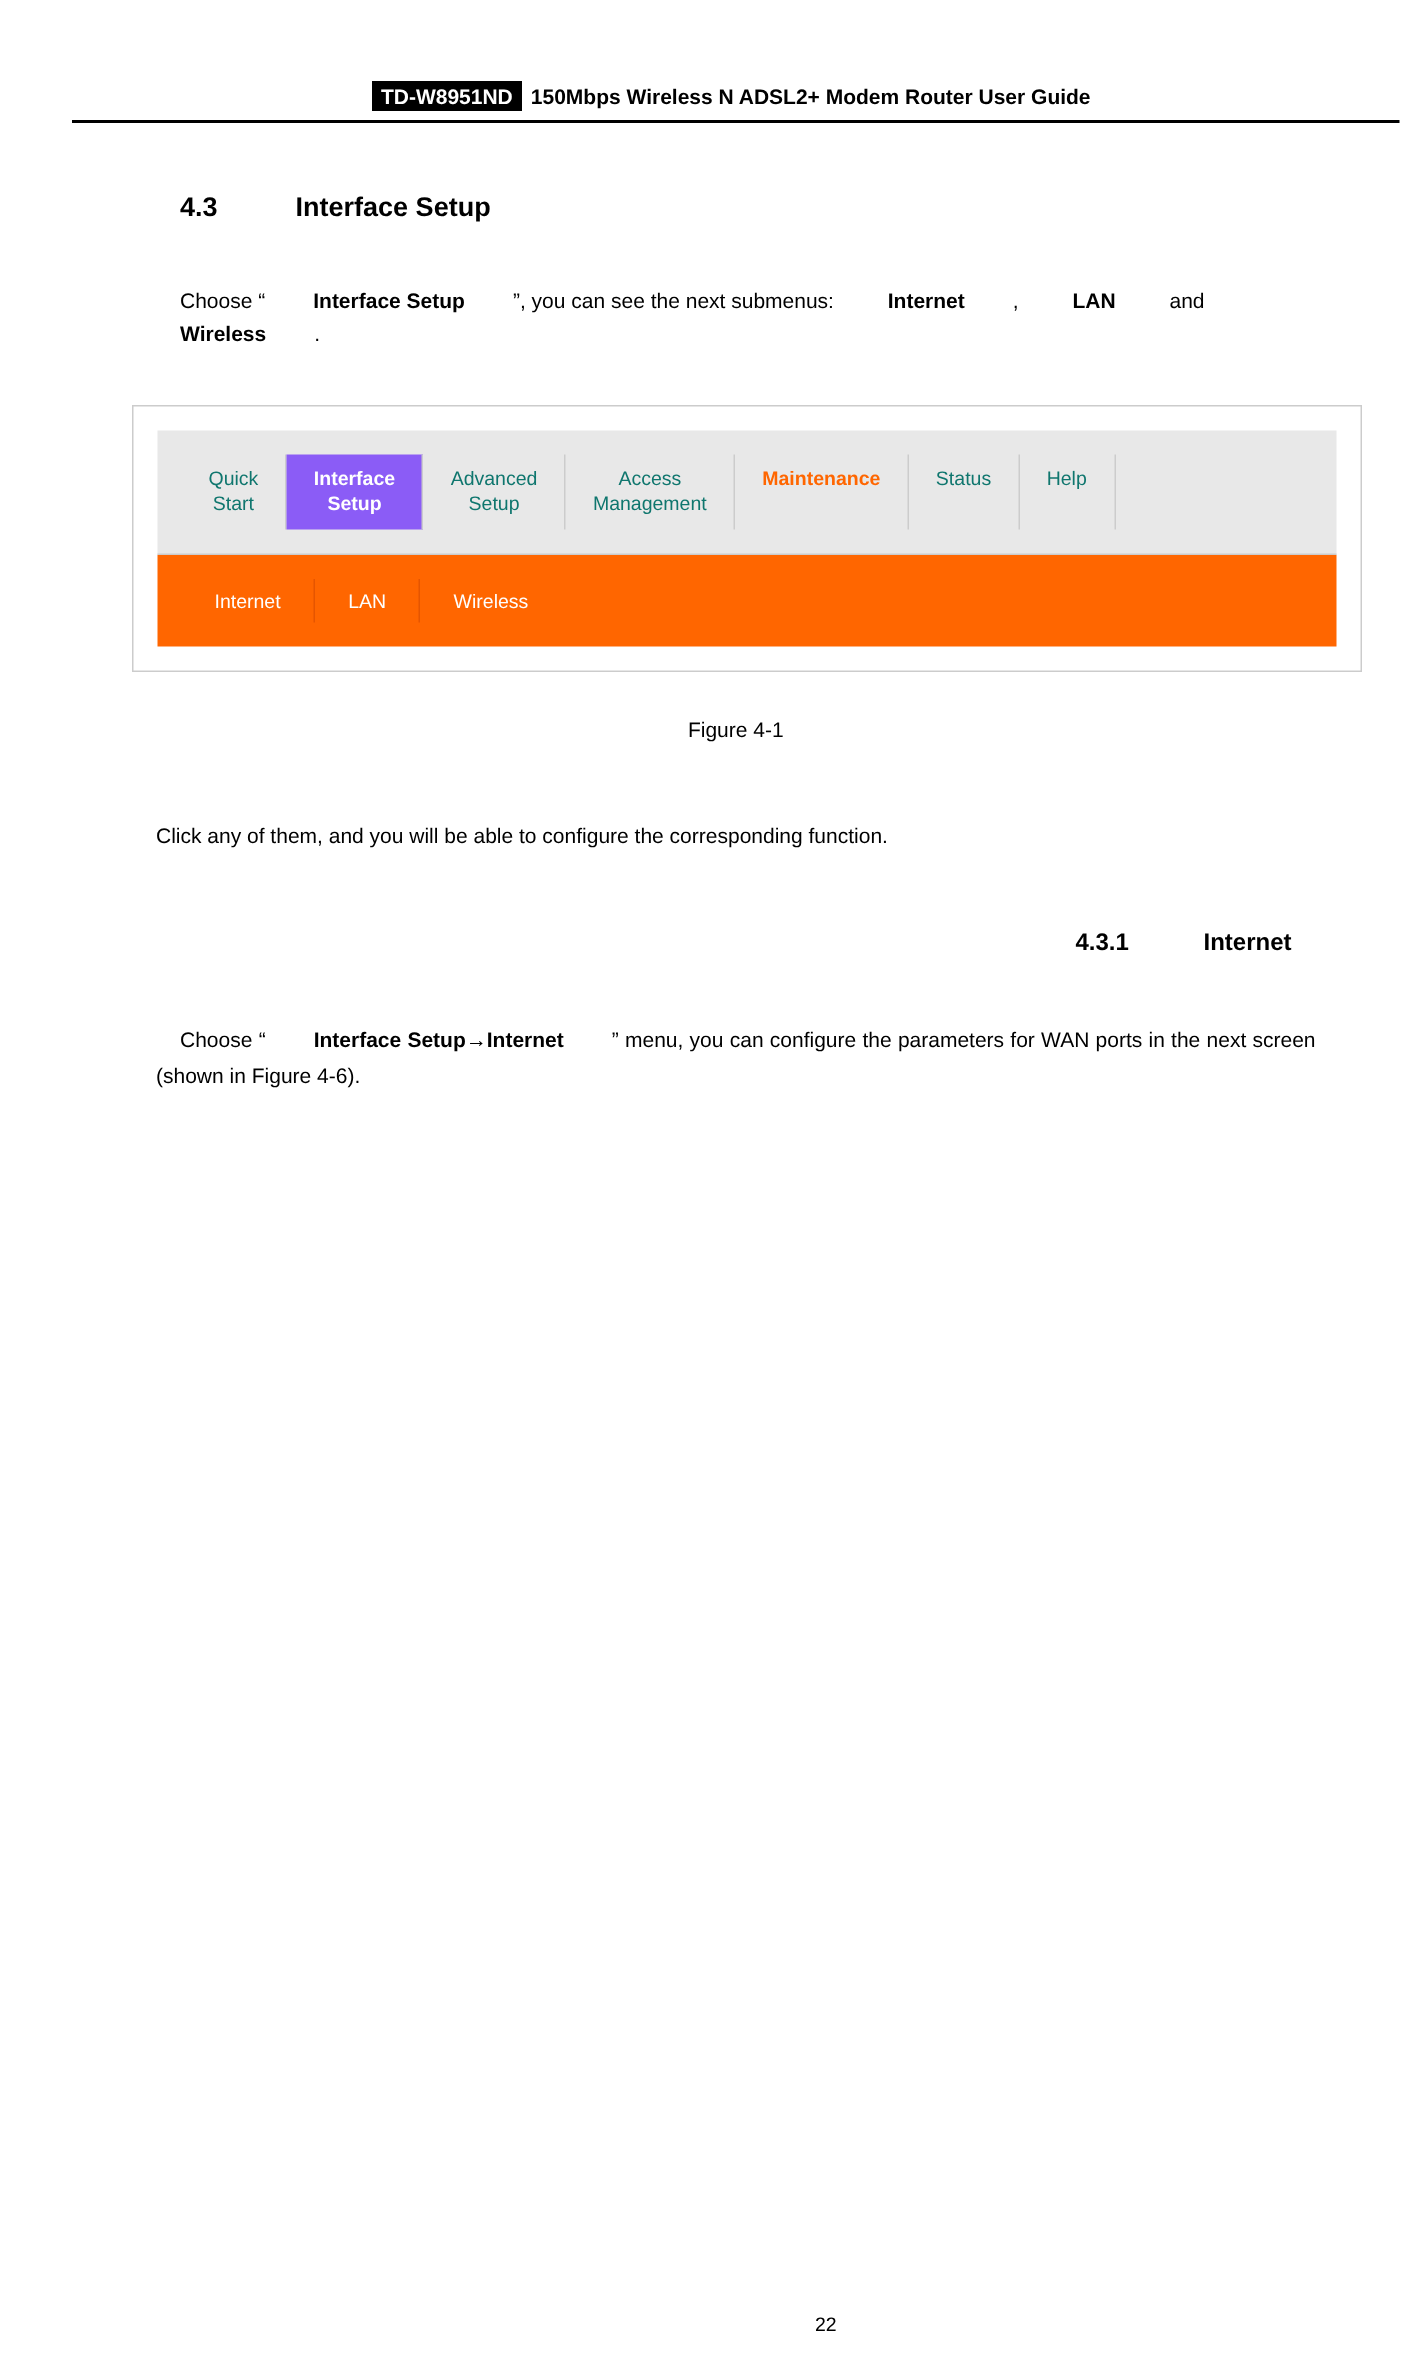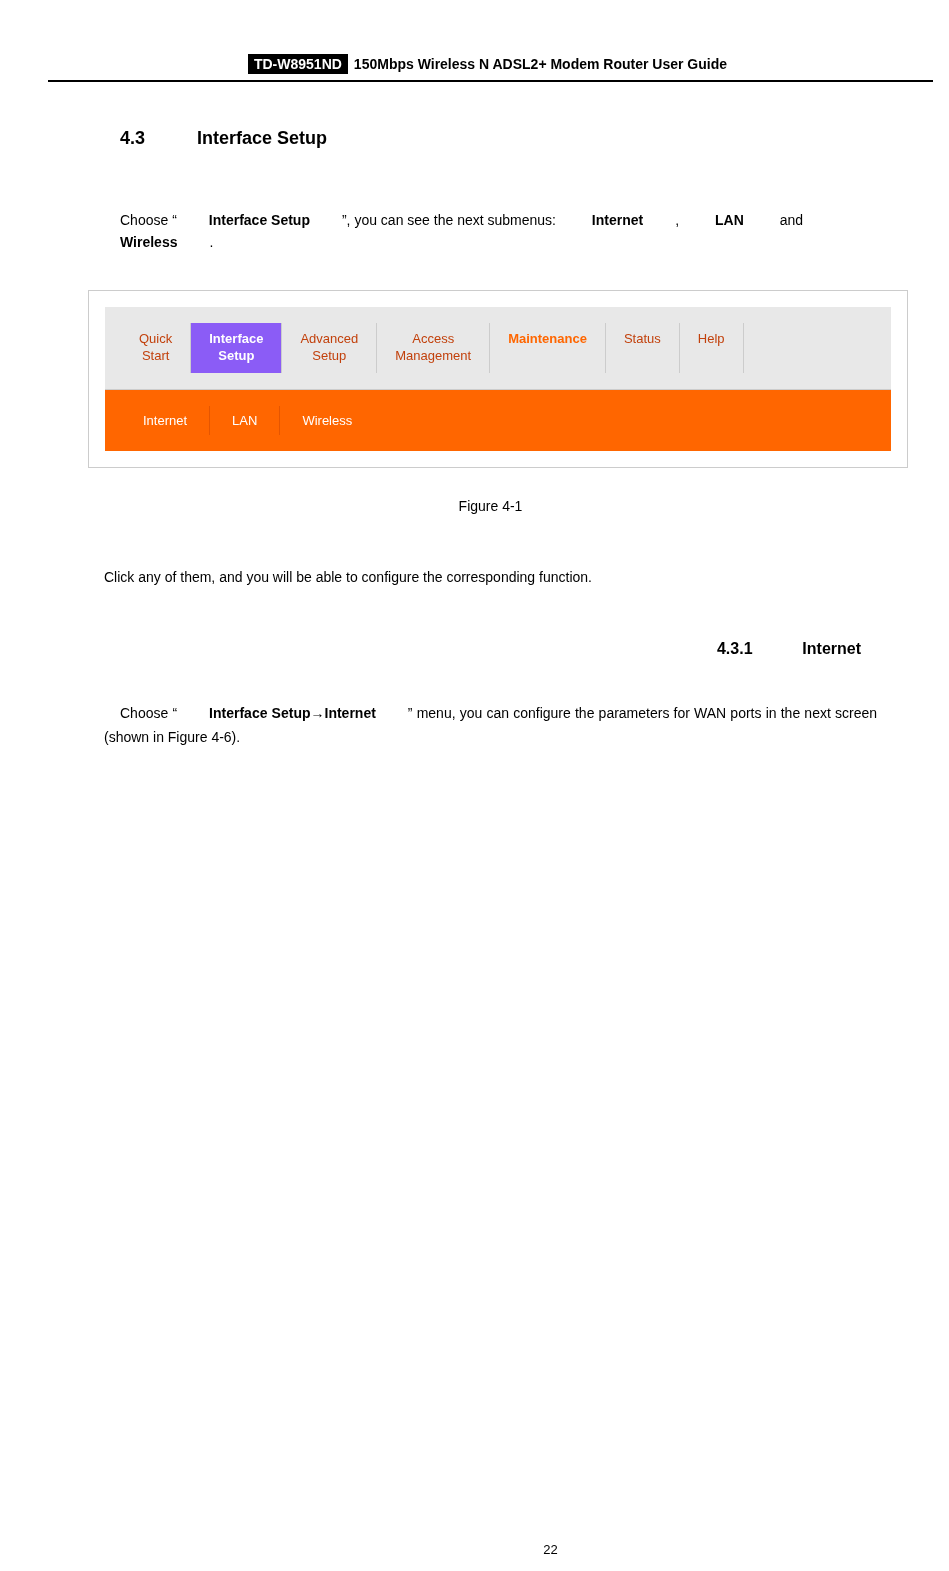--- a/index.html
+++ b/index.html
@@ -40,21 +40,21 @@
       padding: 2px 6px;
     }
 
     .content {
       padding: 30px 40px;
     }
 
     .section-title {
       font-size: 18px;
       font-weight: bold;
-      margin-bottom: 28px;
+      margin-bottom: 8px;
     }
 
     .intro-text {
       font-size: 14px;
       margin-bottom: 20px;
       line-height: 1.6;
     }
 
     .intro-text .bold {
       font-weight: bold;
@@ -72,21 +72,21 @@
       display: flex;
       background: #e8e8e8;
       border-bottom: 1px solid #ccc;
     }
 
     .nav-item {
       padding: 8px 18px;
       font-size: 13px;
       text-align: center;
       cursor: pointer;
-      color: #c2410c;
+      color: #0f766e;
       border-right: 1px solid #ccc;
       line-height: 1.3;
     }
 
     .nav-item.active {
       background: #8b5cf6;
       color: #fff;
       font-weight: bold;
     }
 

